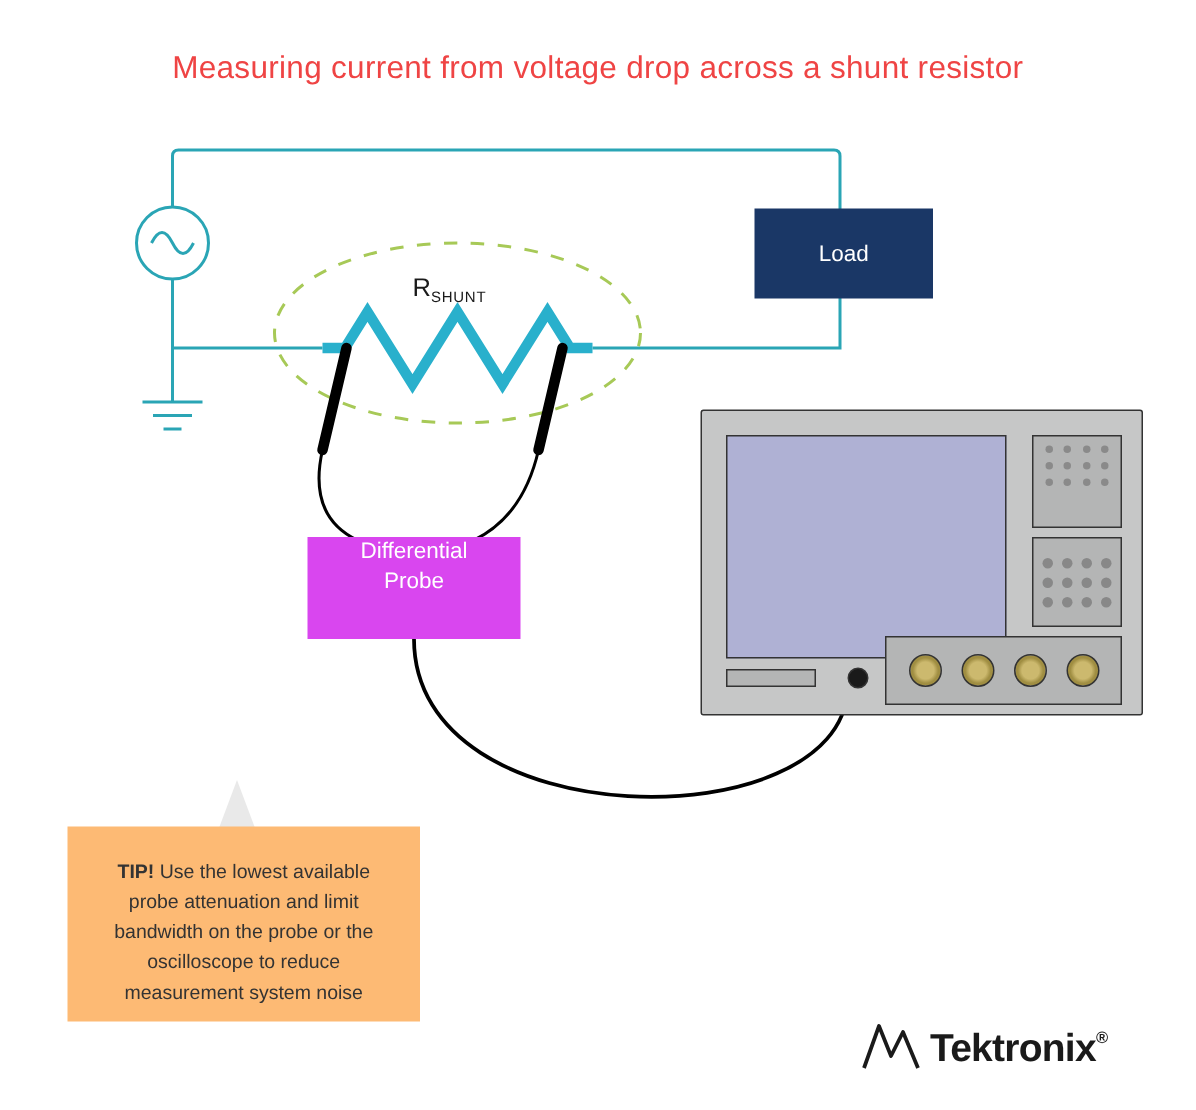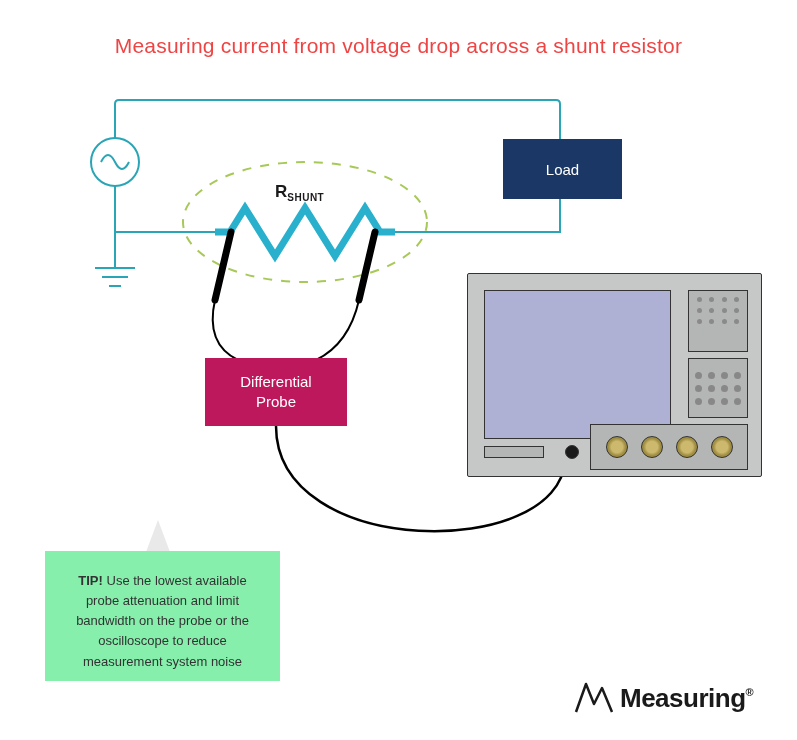--- a/index.html
+++ b/index.html
@@ -1,22 +1,22 @@
 <!DOCTYPE html>
 <html><head>
 <meta charset="utf-8">
 <style>
   * { box-sizing: border-box; margin: 0; padding: 0; }
   body { width: 797px; height: 740px; background: #fff; font-family: Arial, Helvetica, sans-serif; position: relative; overflow: hidden; }
   .title { position: absolute; top: 34px; left: 0; right: 0; text-align: center; font-size: 21px; font-weight: 300; color: #ef4444; letter-spacing: 0.2px; }
   .load-box { position: absolute; left: 503px; top: 139px; width: 119px; height: 60px; background: #1a3766; color: #fff; display: flex; align-items: center; justify-content: center; font-size: 15px; font-weight: 400; }
-  .rshunt-label { position: absolute; left: 275px; top: 182px; font-size: 17px; color: #1a1a1a; font-weight: 700; }
+  .rshunt-label { position: absolute; left: 275px; top: 182px; font-size: 17px; color: #1a1a1a; font-weight: 400; }
   .rshunt-label sub { font-size: 10px; letter-spacing: 0.5px; }
-  .probe-box { position: absolute; left: 205px; top: 358px; width: 142px; height: 68px; background: #be185d; color: #fff; display: flex; align-items: center; justify-content: center; text-align: center; font-size: 15px; line-height: 1.35; font-weight: 300; }
-  .tip-box { position: absolute; left: 45px; top: 551px; width: 235px; height: 130px; background: #86efac; padding: 20px 18px; font-size: 13px; line-height: 1.55; text-align: center; color: #333; }
+  .probe-box { position: absolute; left: 205px; top: 358px; width: 142px; height: 68px; background: #d946ef; color: #fff; display: flex; align-items: flex-start; justify-content: center; text-align: center; font-size: 15px; line-height: 1.35; font-weight: 300; }
+  .tip-box { position: absolute; left: 45px; top: 551px; width: 235px; height: 130px; background: #fdba74; padding: 20px 18px; font-size: 13px; line-height: 1.55; text-align: center; color: #333; }
   .tip-box strong { font-weight: 700; }
   .scope-body { position: absolute; left: 467px; top: 273px; width: 295px; height: 204px; background: #c6c7c7; border-radius: 2px; border: 1px solid #333; }
   .scope-screen { position: absolute; left: 484px; top: 290px; width: 187px; height: 149px; background: #afb1d4; border: 1px solid #333; }
   .scope-panel-top { position: absolute; left: 688px; top: 290px; width: 60px; height: 62px; background: #b4b5b5; border: 1px solid #333; }
   .scope-panel-top .dot-row { display: flex; justify-content: space-around; padding: 6px 4px 0; }
   .scope-panel-top .dot { width: 5px; height: 5px; border-radius: 50%; background: #8a8a8a; }
   .scope-panel-top .drow2 { padding-top: 6px; }
   .scope-panel-mid { position: absolute; left: 688px; top: 358px; width: 60px; height: 60px; background: #b4b5b5; border: 1px solid #333; display: flex; flex-wrap: wrap; align-content: center; justify-content: center; gap: 6px; }
   .scope-panel-mid .knob-sm { width: 7px; height: 7px; border-radius: 50%; background: #888; }
   .scope-panel-bot { position: absolute; left: 590px; top: 424px; width: 158px; height: 46px; background: #b4b5b5; border: 1px solid #333; display: flex; align-items: center; justify-content: space-around; padding: 0 8px; }
@@ -136,14 +136,14 @@
 <div class="scope-plug"></div>
 
 <div class="tip-box">
   <strong>TIP!</strong><span> Use the lowest available probe attenuation and limit bandwidth on the probe or the oscilloscope to reduce measurement system noise</span>
 </div>
 
 <div class="logo-wrap">
   <svg class="logo-mark" viewBox="0 0 40 32">
     <path d="M 2 30 L 12 2 L 20 22 L 28 6 L 38 30" stroke="#1a1a1a" stroke-width="2.5" fill="none" stroke-linejoin="round"></path>
   </svg>
-  <span class="logo-text"><span>Measuring</span><sup>®</sup></span>
+  <span class="logo-text"><span>Tektronix</span><sup>®</sup></span>
 </div>
 
 </body></html>

